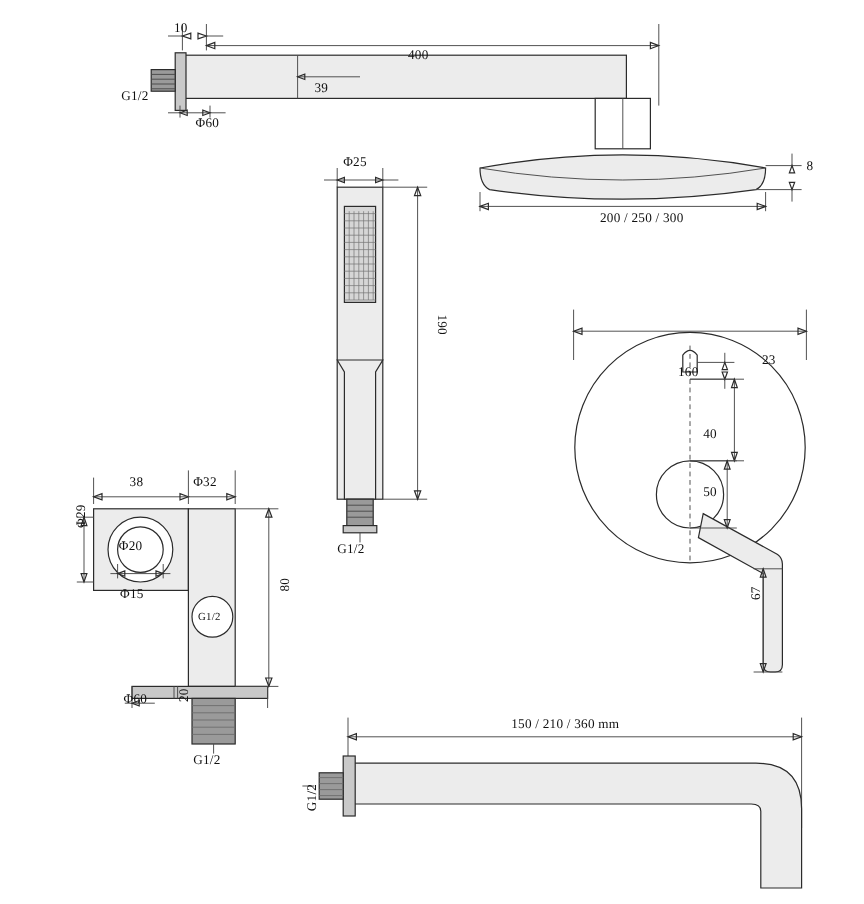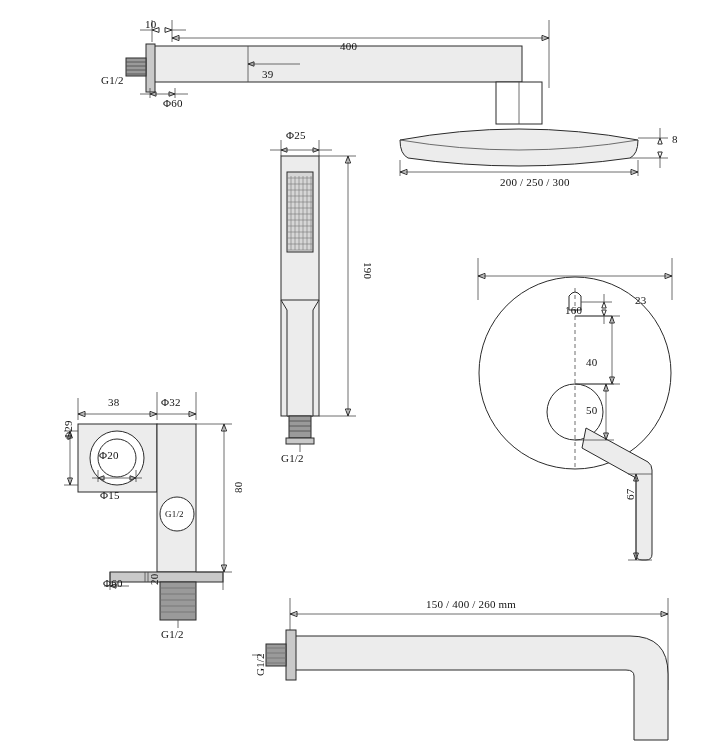--- a/index.html
+++ b/index.html
@@ -264,16 +264,16 @@
 <div class="lbl" style="left:103px;top:577px;">Φ60</div>
 <div class="lbl vert" style="left:148px;top:585px;transform:rotate(-90deg);transform-origin:left top;">20</div>
 <div class="lbl" style="left:161px;top:628px;">G1/2</div>
 
 <div class="lbl" style="left:565px;top:258px;margin-top:46px;">160</div>
 <div class="lbl" style="left:597px;top:294px;margin-left:38px;">23</div>
 <div class="lbl" style="left:586px;top:356px;">40</div>
 <div class="lbl" style="left:586px;top:404px;">50</div>
 <div class="lbl vert" style="left:624px;top:500px;transform:rotate(-90deg);transform-origin:left top;">67</div>
 
-<div class="lbl" style="left:426px;top:598px;">150 / 400 / 260 mm</div>
+<div class="lbl" style="left:426px;top:598px;">150 / 210 / 360 mm</div>
 <div class="lbl vert" style="left:254px;top:676px;transform:rotate(-90deg);transform-origin:left top;">G1/2</div>
 
 </div>
 
 </body></html>

